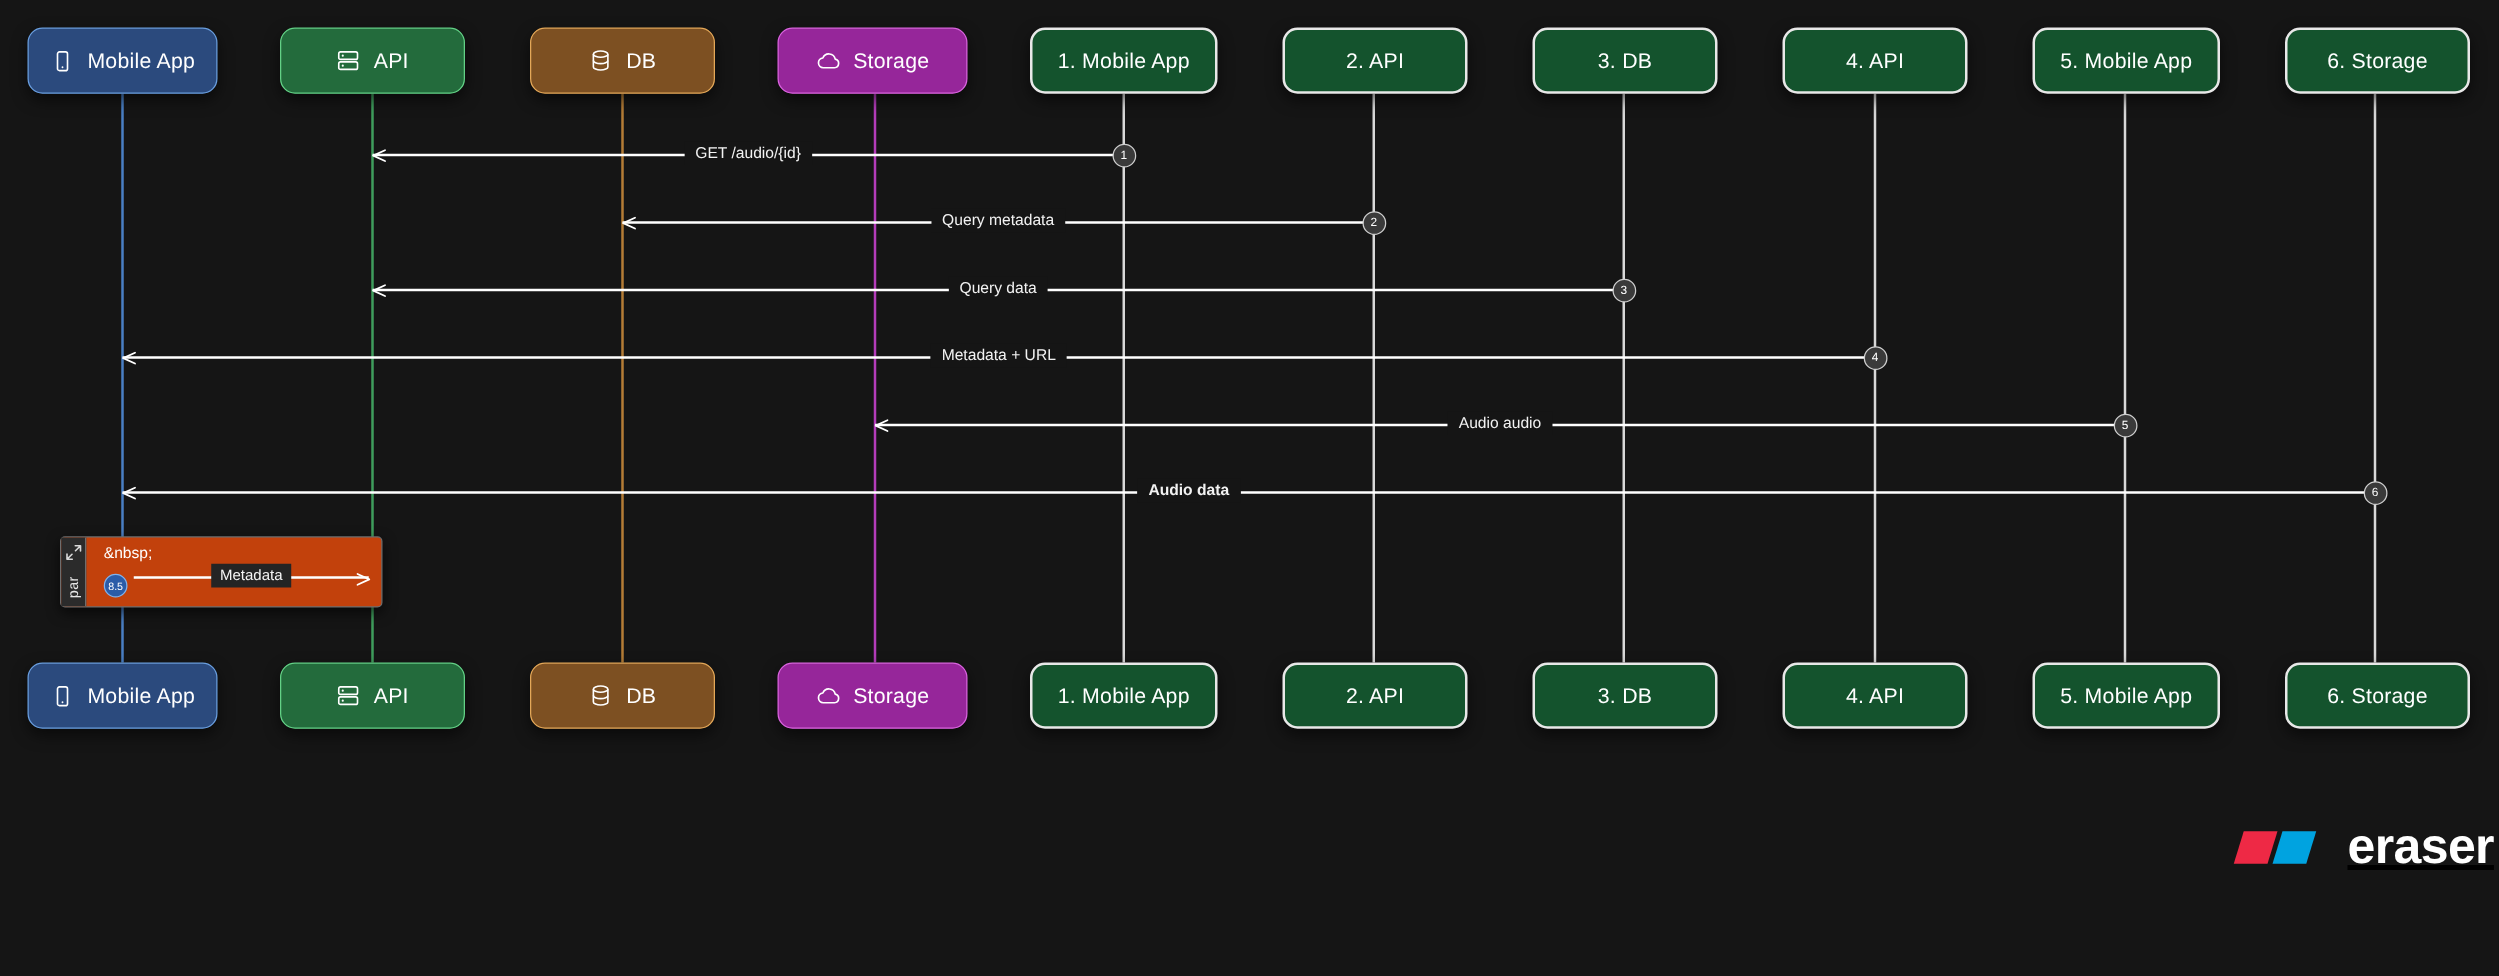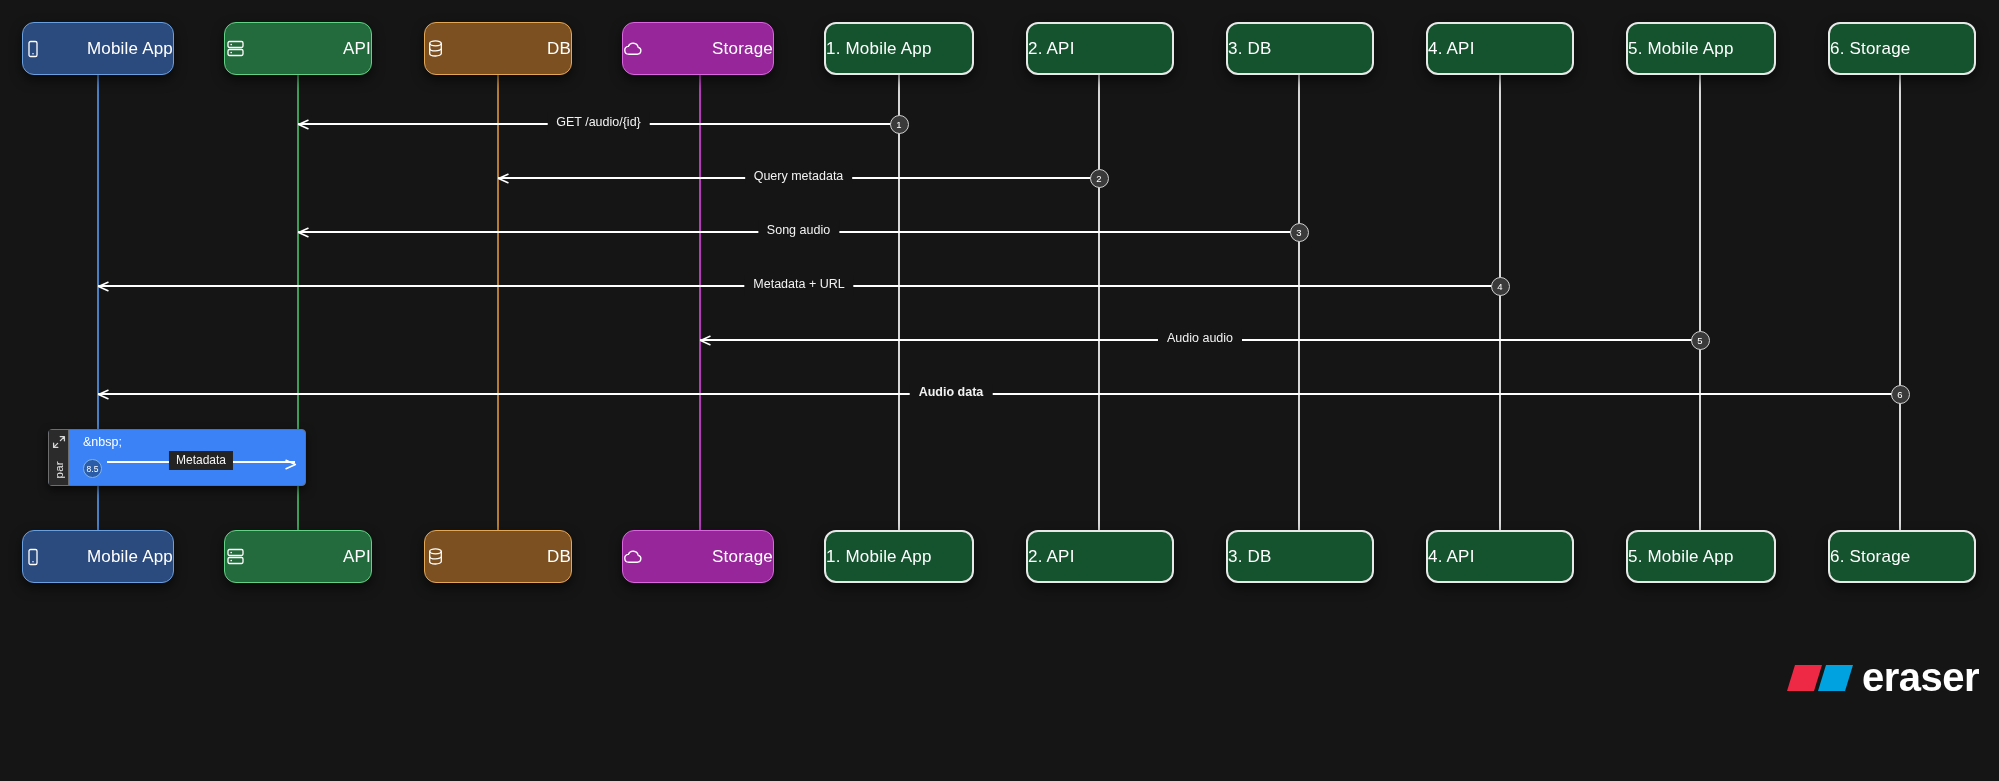--- a/index.html
+++ b/index.html
@@ -14,21 +14,21 @@
     width: 1999px;
     height: 781px;
     background: #151515;
   }
 
   
   .pbox {
     position: absolute;
     display: flex;
     align-items: center;
-    justify-content: space-between;
+    justify-content: center;
     gap: 10px;
     border-radius: 12px;
     border: 1.5px solid;
     height: 53px;
     color: #ffffff;
     font-size: 17px;
     letter-spacing: .2px;
     box-shadow: 0 5px 12px rgba(0,0,0,.55);
     z-index: 5;
   }
@@ -85,21 +85,21 @@
     border: 1.5px solid #cfcfcf;
     color: #ffffff;
     font-size: 9.5px;
     display: flex; align-items: center; justify-content: center;
     z-index: 6;
   }
 
   
   .frag {
     position: absolute;
-    background: #3b82f6;
+    background: #c2410c;
     border: 1.5px solid #6e6e6e;
     border-radius: 4px;
     box-shadow: 0 4px 10px rgba(0,0,0,.6);
     z-index: 7;
     display: flex;
   }
   .frag-tab {
     width: 20px;
     border-right: 1.5px solid #6e6e6e;
     background: #2b2b2b;
@@ -149,22 +149,23 @@
     background: #2b5ca8;
     border-color: #7fb3ee;
     font-size: 8.5px;
   }
 
   
   .logo {
     position: absolute;
     display: flex;
     align-items: center;
-    gap: 4px;
+    gap: 20px;
     z-index: 8;
+    text-decoration: underline;
   }
   .logo-mark { display: flex; gap: 3px; }
   .logo-text {
     color: #ffffff;
     font-size: 40px;
     font-weight: bold;
     letter-spacing: -.5px;
   }
 </style>
 </head>
@@ -265,21 +266,21 @@
         <span class="mlabel" style="left: 300.5px;">Query metadata</span>
       </div>
       <span class="seqnum" style="left: 1089.5px; top: 168.5px;">2</span>
       <div class="msg" style="left: 298px; width: 1001px; top: 231px;">
         <div class="line"></div>
         <span class="arrowhead">
           <svg width="12" height="11" viewBox="0 0 12 11">
             <path d="M11 1.2 L1.6 5.5 L11 9.8" stroke="#ffffff" stroke-width="1.5" fill="none" stroke-linecap="round" stroke-linejoin="round"></path>
           </svg>
         </span>
-        <span class="mlabel" style="left: 500.5px;">Song audio</span>
+        <span class="mlabel" style="left: 500.5px;">Query data</span>
       </div>
       <span class="seqnum" style="left: 1289.5px; top: 222.5px;">3</span>
       <div class="msg" style="left: 98px; width: 1402px; top: 285px;">
         <div class="line"></div>
         <span class="arrowhead">
           <svg width="12" height="11" viewBox="0 0 12 11">
             <path d="M11 1.2 L1.6 5.5 L11 9.8" stroke="#ffffff" stroke-width="1.5" fill="none" stroke-linecap="round" stroke-linejoin="round"></path>
           </svg>
         </span>
         <span class="mlabel" style="left: 701px;">Metadata + URL</span>

